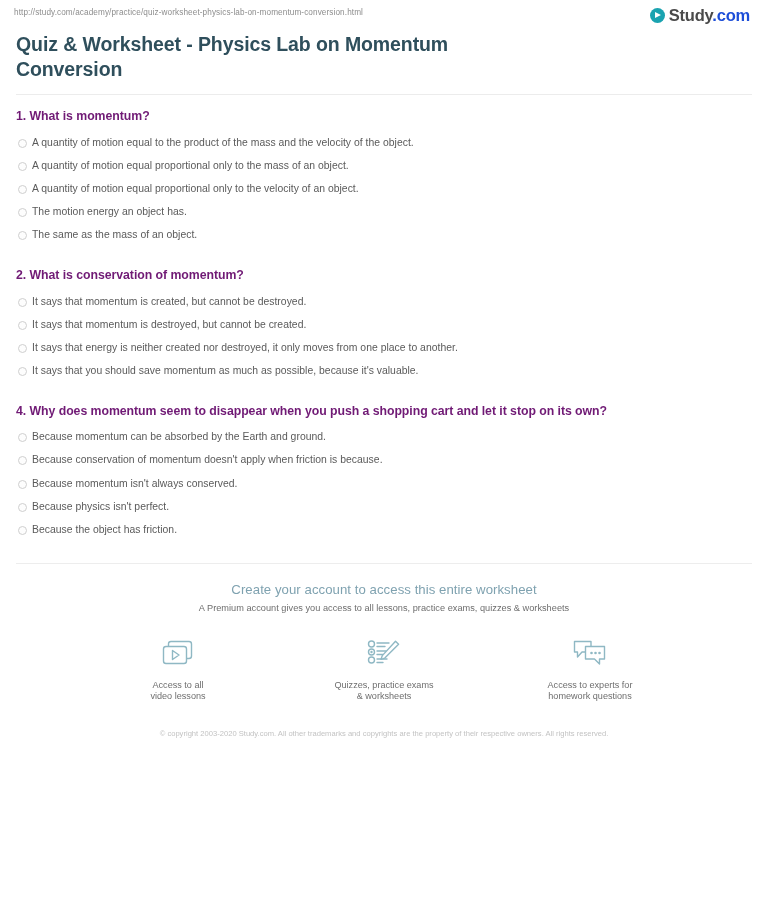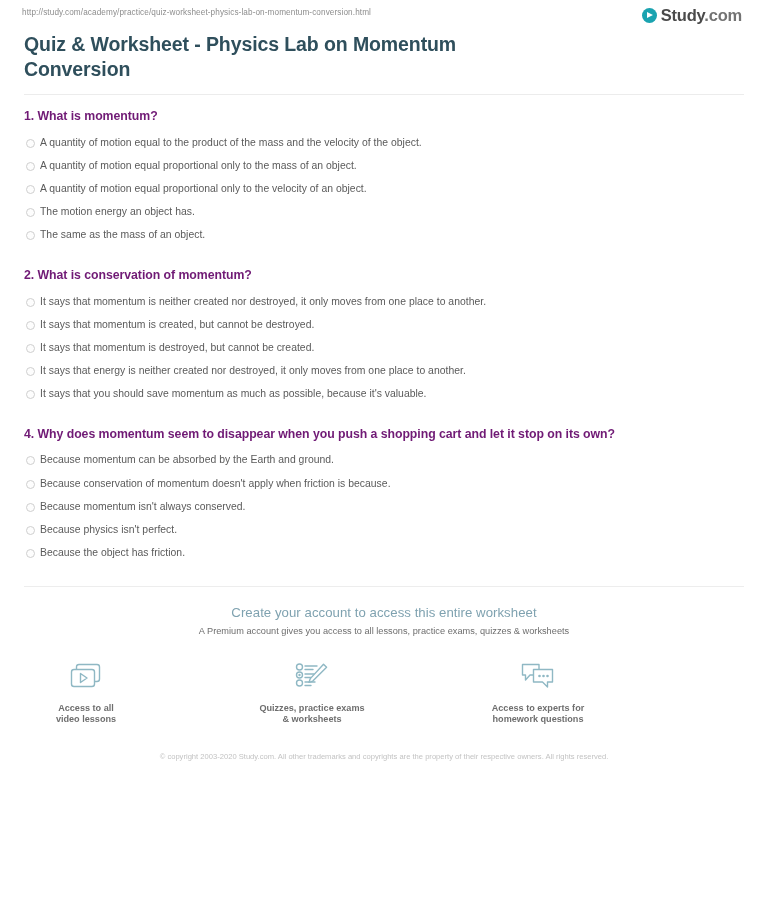--- a/index.html
+++ b/index.html
@@ -6,21 +6,21 @@
   * { box-sizing: border-box; }
   html, body { margin: 0; padding: 0; }
   body {
     width: 768px;
     height: 904px;
     background: #ffffff;
     font-family: "Liberation Sans", sans-serif;
     overflow: hidden;
     position: relative;
   }
-  .page { width: 768px; height: 904px; padding: 0 22px; position: relative; border-radius: 24px; }
+  .page { width: 768px; height: 904px; padding: 0 14px; position: relative; border-radius: 24px; }
 
   
   .topbar {
     display: flex;
     align-items: flex-start;
     justify-content: space-between;
     padding-top: 7px;
     height: 30px;
   }
   .url {
@@ -45,21 +45,21 @@
     border-top: 3.6px solid transparent;
     border-bottom: 3.6px solid transparent;
   }
   .logo-text {
     font-size: 16.5px;
     font-weight: bold;
     color: #4a4a4a;
     letter-spacing: -0.2px;
     line-height: 1;
   }
-  .logo-text .dot { color: #737373; text-align: right; }
+  .logo-text .dot { color: #1d4ed8; text-align: right; }
 
   
   .title {
     margin: 2px 0 0 2px;
     font-size: 19.5px;
     line-height: 25px;
     font-weight: bold;
     color: #2f4f5c;
     max-width: 520px;
     letter-spacing: -0.1px;
@@ -107,24 +107,23 @@
     letter-spacing: 0.05px;
   }
   .cta-sub {
     font-size: 9.2px;
     color: #6d6d6d;
     margin-top: 6px;
     letter-spacing: 0.02px;
   }
   .features {
     display: flex;
-    justify-content: flex-start;
-    gap: 98px;
+    justify-content: center;
+    gap: 78px;
     margin-top: 24px;
-    font-weight: bold;
   }
   .feature { width: 128px; text-align: center; }
   .feature-icon { height: 34px; display: flex; align-items: center; justify-content: center; }
   .feature-label {
     margin-top: 9px;
     font-size: 9.1px;
     color: #6e6e6e;
     line-height: 11.5px;
   }
   .copyright {
@@ -176,24 +175,20 @@
         <li class="option">
           <span class="radio"></span>
           <span class="opt-text">The same as the mass of an object.</span>
         </li>
       </ul>
     </div>
 
     <div class="question">
       <div class="q-text">2. What is conservation of momentum?</div>
       <ul class="options">
-        <li class="option">
-          <span class="radio"></span>
-          <span class="opt-text">It says that momentum is neither created nor destroyed, it only moves from one place to another.</span>
-        </li>
         <li class="option">
           <span class="radio"></span>
           <span class="opt-text">It says that momentum is created, but cannot be destroyed.</span>
         </li>
         <li class="option">
           <span class="radio"></span>
           <span class="opt-text">It says that momentum is destroyed, but cannot be created.</span>
         </li>
         <li class="option">
           <span class="radio"></span>

